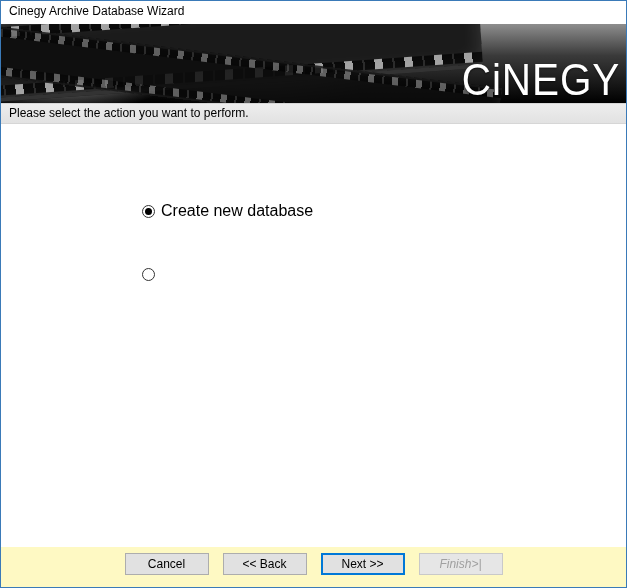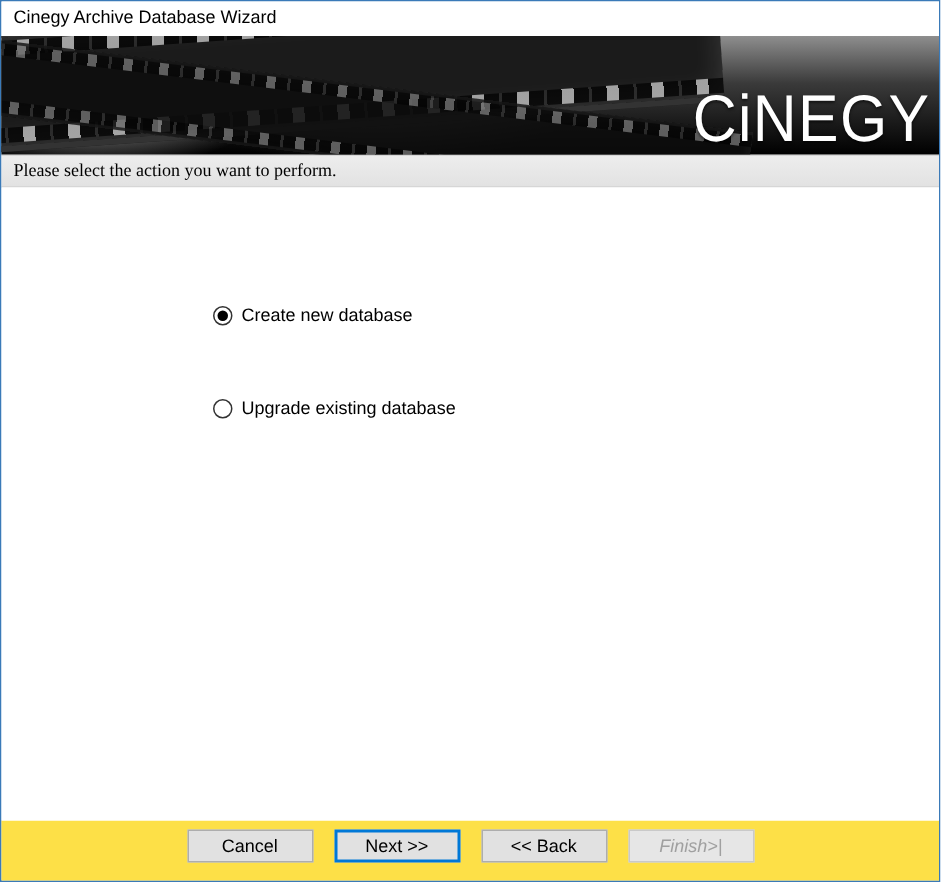--- a/index.html
+++ b/index.html
@@ -94,21 +94,20 @@
       text-shadow: 0 1px 2px rgba(0,0,0,0.6);
       white-space: nowrap;
     }
     .instruction-bar {
       background: linear-gradient(180deg, #ededed 0%, #e2e2e2 100%);
       border-top: 1px solid #d6d6d6;
       border-bottom: 1px solid #d6d6d6;
       padding: 2px 8px 3px 8px;
       font-size: 12px;
       color: #000;
-      font-family: Liberation Serif, serif;
     }
     .content {
       flex: 1 1 auto;
       background: #fff;
       position: relative;
     }
     .radio-group {
       position: absolute;
       left: 141px;
       top: 78px;
@@ -132,26 +131,26 @@
       flex-shrink: 0;
     }
     .radio.checked::after {
       content: "";
       width: 7px;
       height: 7px;
       border-radius: 50%;
       background: #000;
     }
     .radio-label {
-      font-size: 12px;
+      font-size: 16px;
       color: #000;
     }
     .footer {
       height: 40px;
-      background: #fde047;
+      background: #fef9c3;
       display: flex;
       align-items: center;
       justify-content: center;
       gap: 14px;
       padding-bottom: 6px;
     }
     .btn {
       width: 84px;
       height: 22px;
       font-family: inherit;
@@ -197,25 +196,24 @@
   <div class="content">
     <div class="radio-group">
 
       <label class="radio-item">
         <span class="radio checked"></span>
         <span class="radio-label">Create new database</span>
       </label>
 
       <label class="radio-item">
         <span class="radio"></span>
-        <span class="radio-label">Upgrade existing database</span>
       </label>
 
     </div>
   </div>
 
   <div class="footer">
     <button class="btn">Cancel</button>
+    <button class="btn">&lt;&lt; Back</button>
     <button class="btn default">Next &gt;&gt;</button>
-    <button class="btn">&lt;&lt; Back</button>
     <button class="btn" disabled="">Finish&gt;|</button>
   </div>
 </div>
 
 </body></html>

